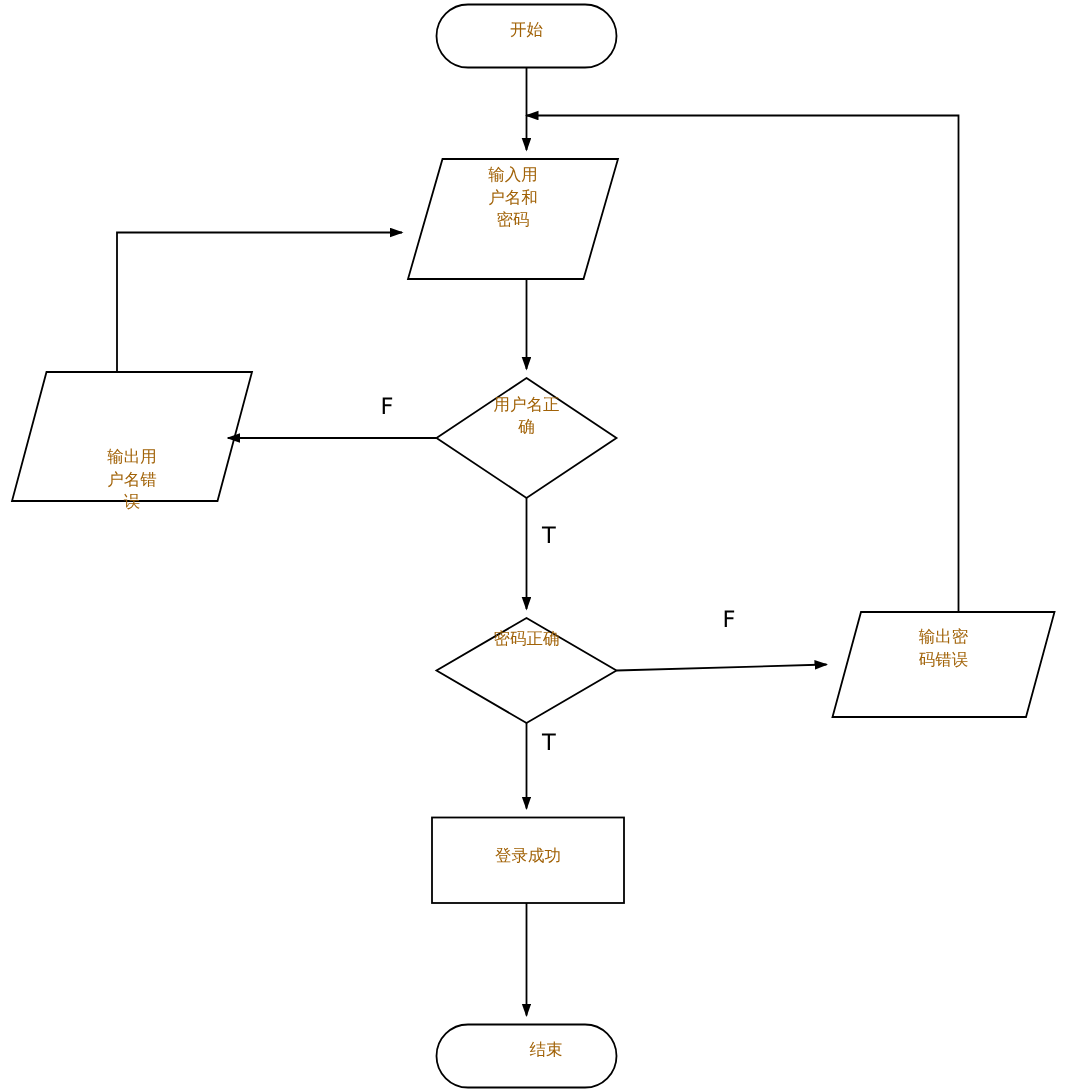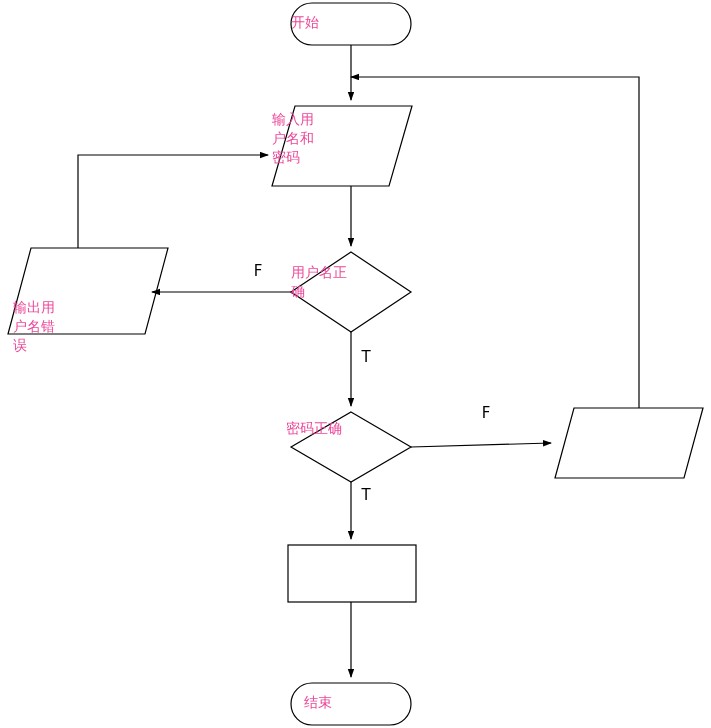--- a/index.html
+++ b/index.html
@@ -27,23 +27,23 @@
     stroke: #000000;
     stroke-width: 1.2;
   }
   .conn {
     stroke: #000000;
     stroke-width: 1.2;
     fill: none;
   }
   .node-label {
     position: absolute;
-    text-align: left;
-    font-size: 14px;
-    color: #ec4899;
+    text-align: center;
+    font-size: 11px;
+    color: #a16207;
     line-height: 1.35;
     white-space: pre-line;
     pointer-events: none;
   }
   .edge-label {
     position: absolute;
     font-size: 15px;
     color: #000000;
     text-align: center;
   }
@@ -103,21 +103,24 @@
 
   <div class="node-label" style="left:291px; top:263px; width:120px;">用户名正
 确</div>
 
   <div class="node-label" style="left:13px; top:254px; width:150px;margin-top:44px;">输出用
 户名错
 误</div>
 
   <div class="node-label" style="left:286px; top:419px; width:130px;">密码正确</div>
 
+  <div class="node-label" style="left:558px; top:418px; width:142px;">输出密
+码错误</div>
 
+  <div class="node-label" style="left:288px; top:564px; width:128px;">登录成功</div>
 
   <div class="node-label" style="left:304px; top:693px; width:120px;">结束</div>
 
   <div class="edge-label" style="left:250px; top:262px; width:16px;">F</div>
 
   <div class="edge-label" style="left:358px; top:348px; width:16px;">T</div>
 
   <div class="edge-label" style="left:478px; top:404px; width:16px;">F</div>
 
   <div class="edge-label" style="left:358px; top:486px; width:16px;">T</div>

